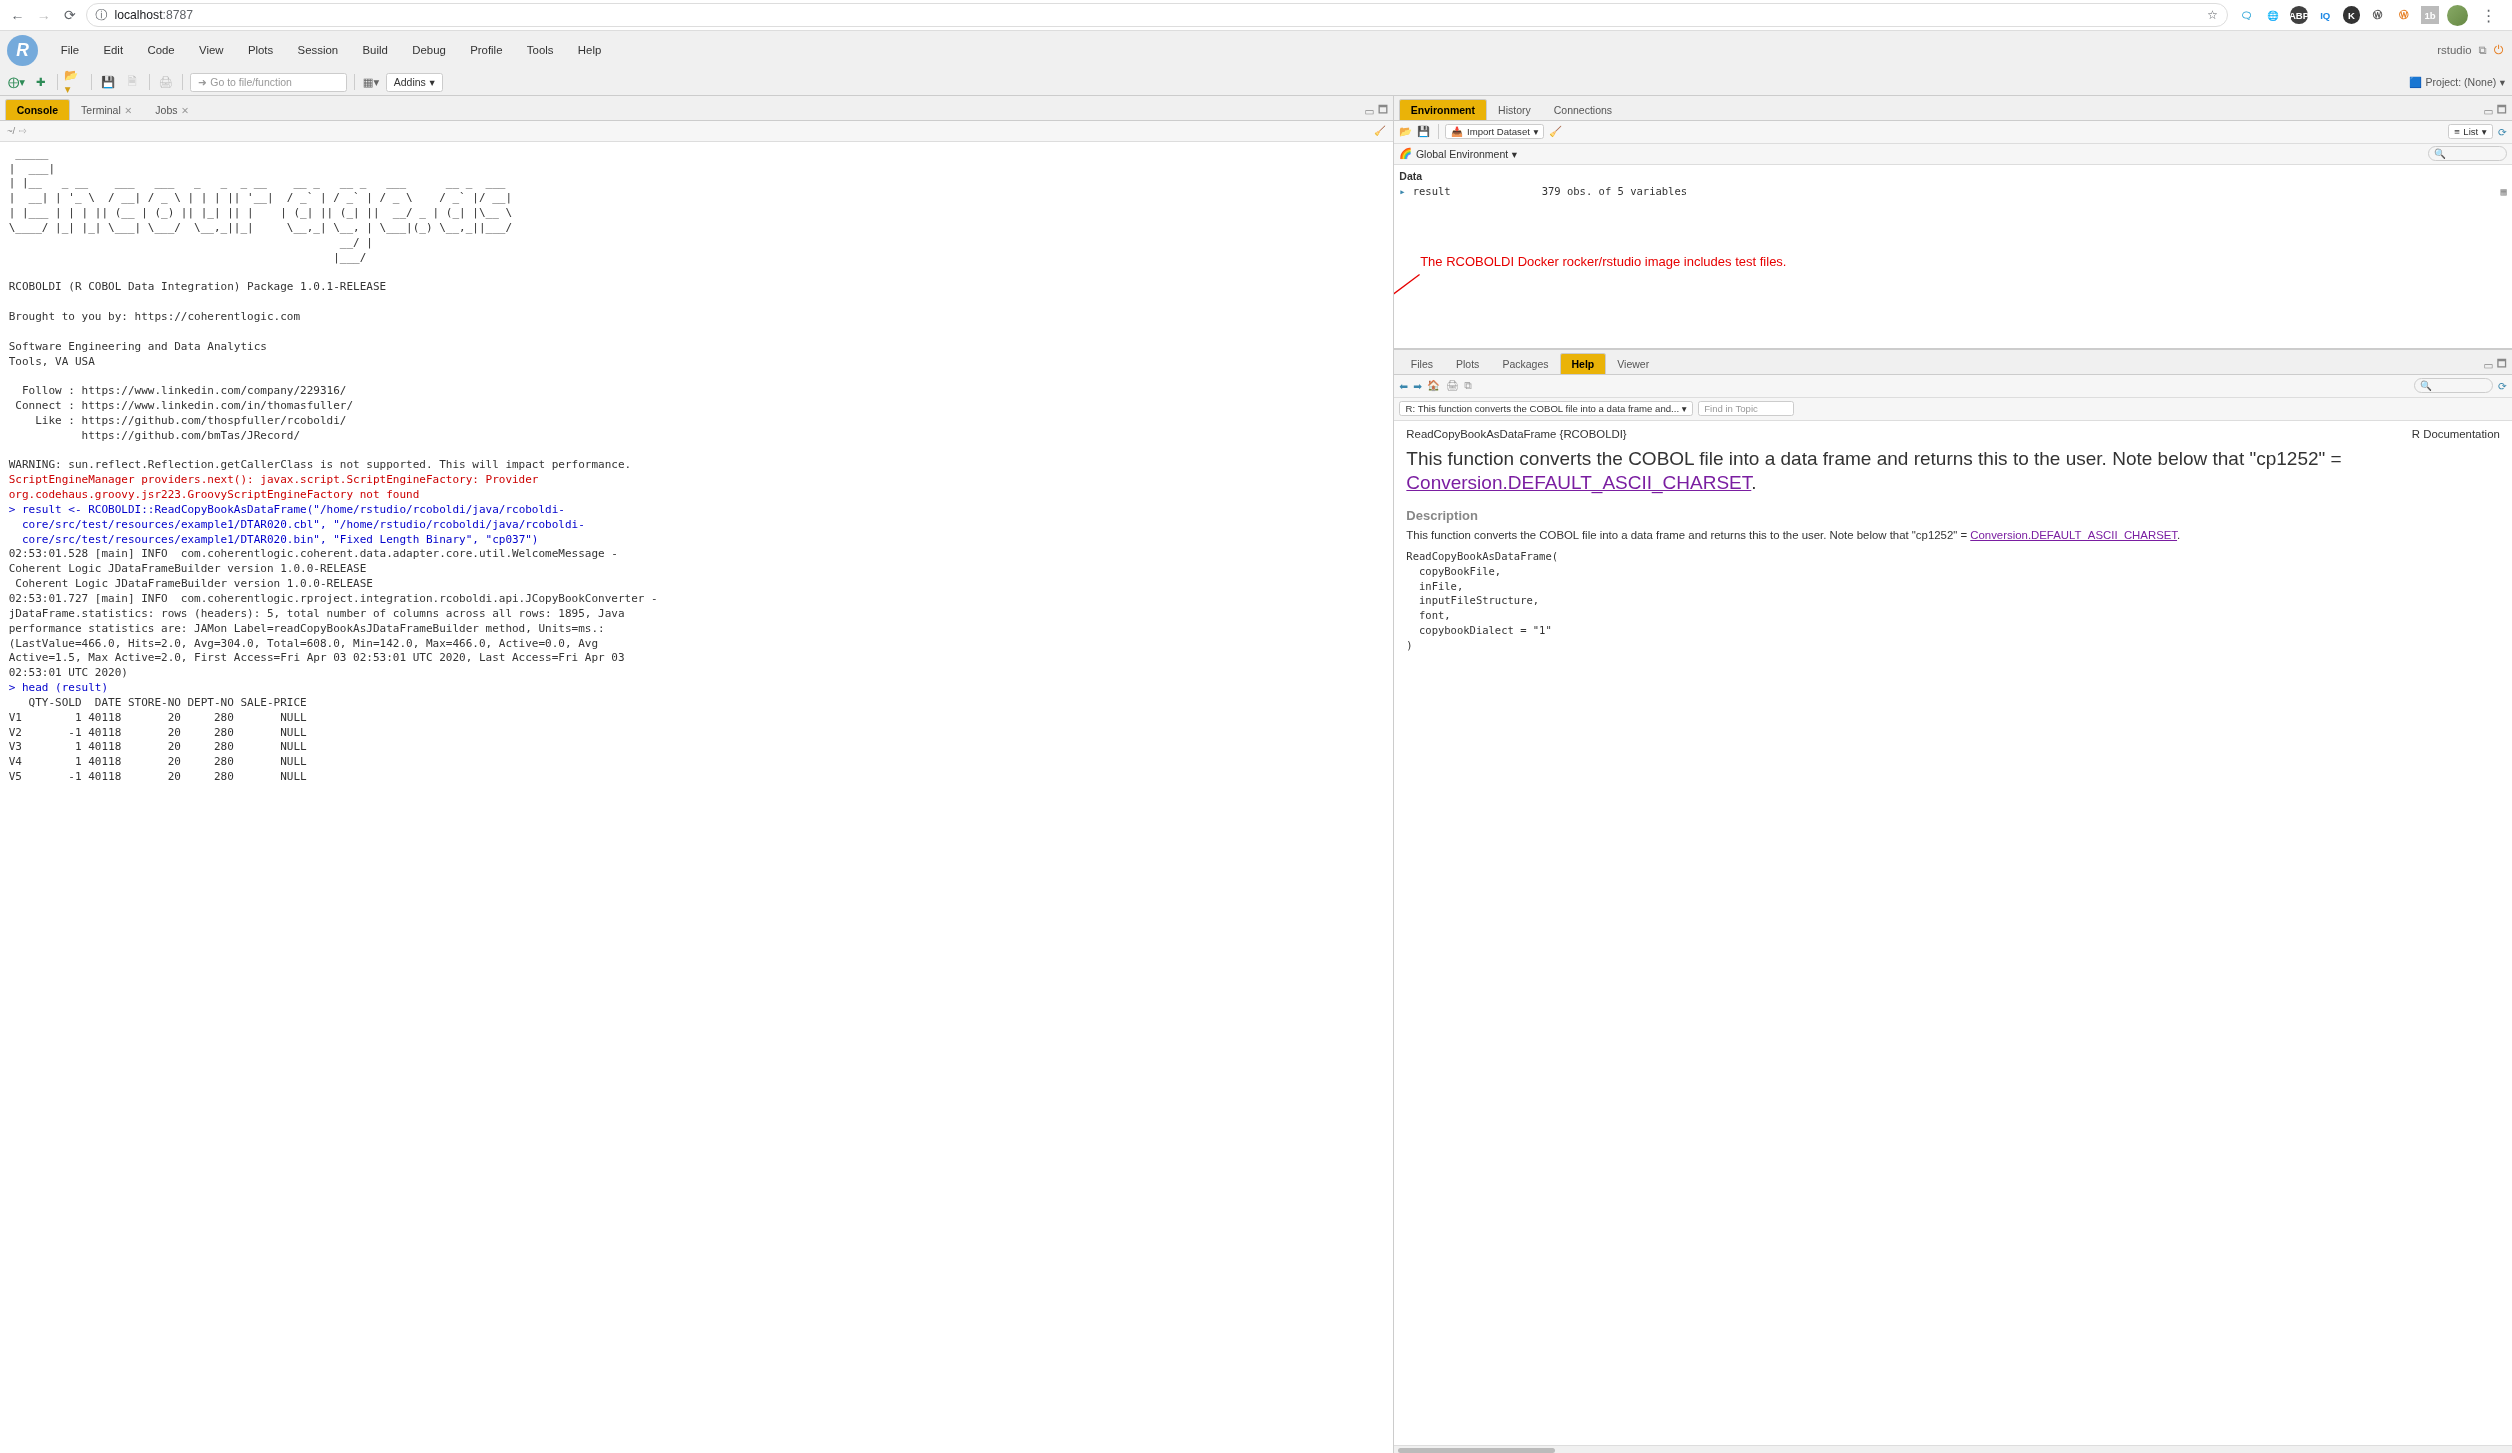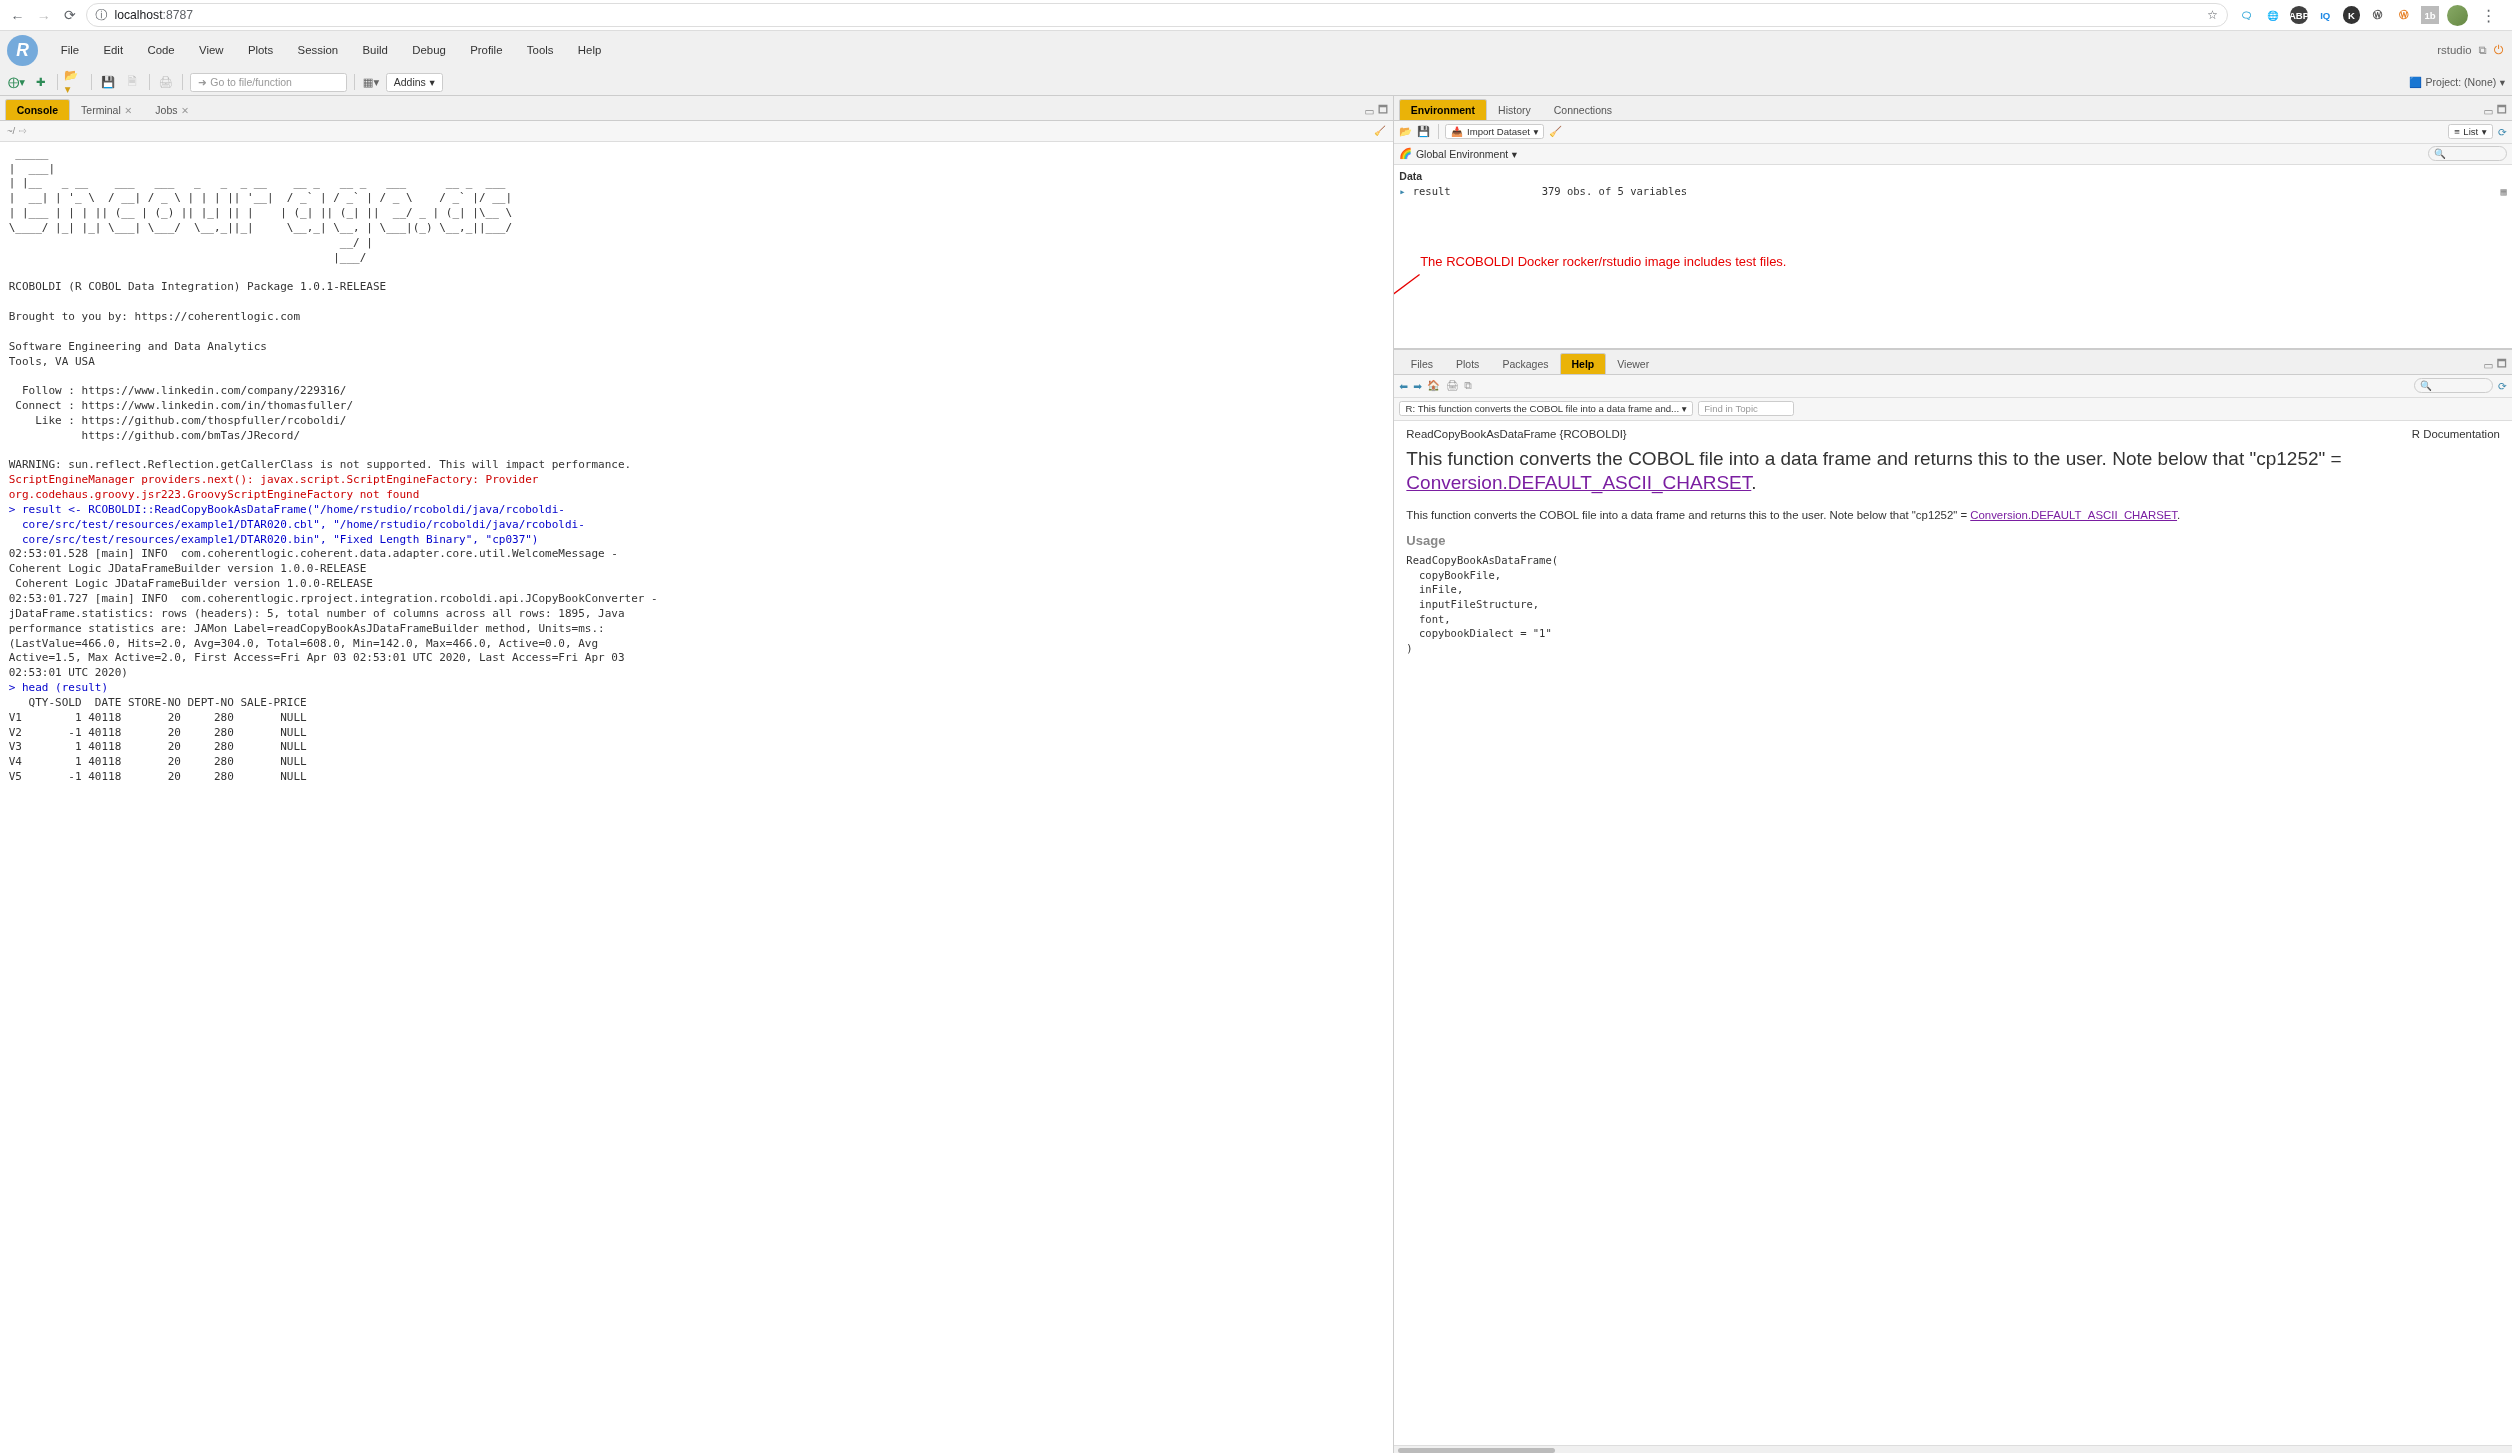--- a/index.html
+++ b/index.html
@@ -347,24 +347,24 @@
         <div class="find-topic">Find in Topic</div>
       </div>
       <div class="help-body">
         <div class="help-sig">
           <span>ReadCopyBookAsDataFrame {RCOBOLDI}</span>
           <span>R Documentation</span>
         </div>
         <div class="help-title">
           <span>This function converts the COBOL file into a data frame and returns this to the user. Note below that "cp1252" = </span><a>Conversion.DEFAULT_ASCII_CHARSET</a><span>.</span>
         </div>
+        <div class="help-h2">Description</div>
         <div class="help-p">
           <span>This function converts the COBOL file into a data frame and returns this to the user. Note below that "cp1252" = </span><a>Conversion.DEFAULT_ASCII_CHARSET</a><span>.</span>
         </div>
-        <div class="help-h2">Usage</div>
         <div class="help-code">ReadCopyBookAsDataFrame(
   copyBookFile,
   inFile,
   inputFileStructure,
   font,
   copybookDialect = "1"
 )</div>
       </div>
       <div class="hscroll-fake">
           <div class="hscroll-thumb"></div>

